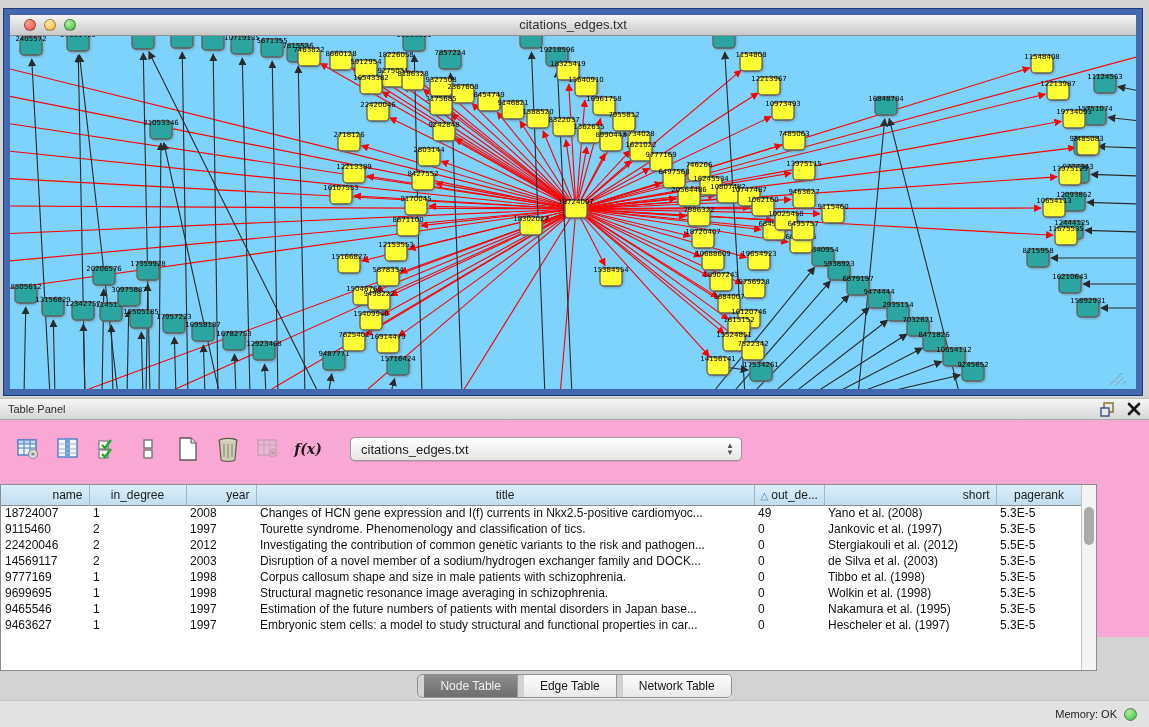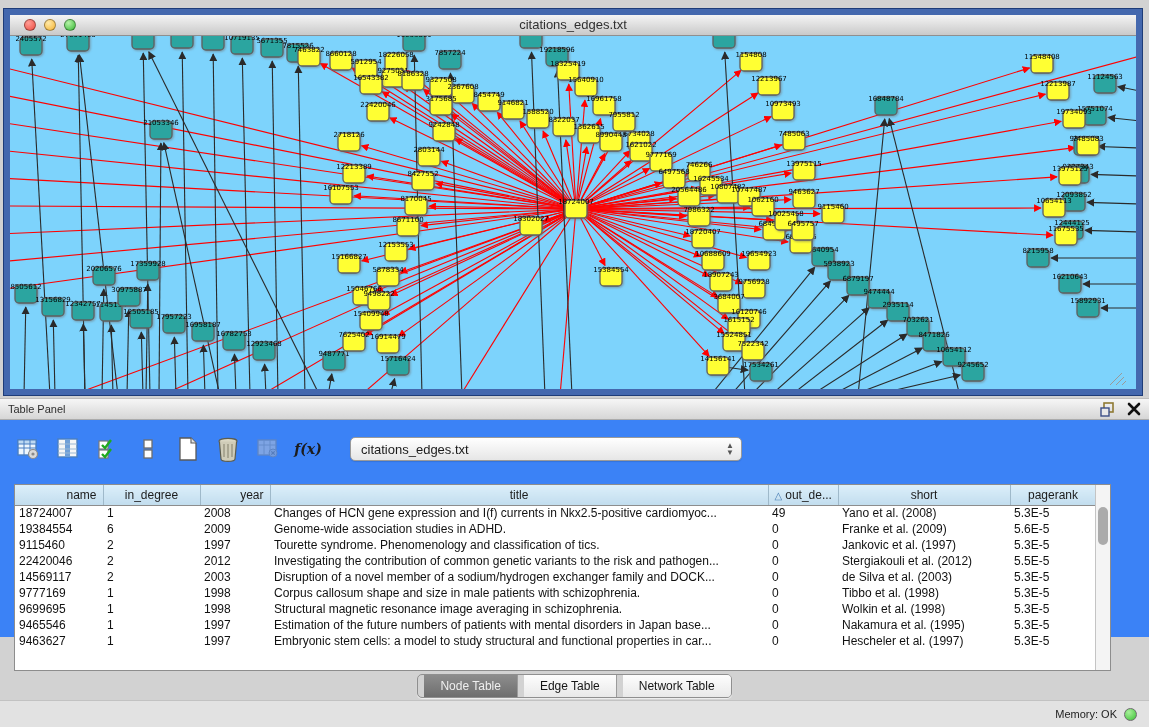--- a/index.html
+++ b/index.html
@@ -17,39 +17,39 @@
   .tl.red { background:radial-gradient(circle at 35% 30%, #ff9d96, #ee4b40); }
   .tl.yellow { background:radial-gradient(circle at 35% 30%, #ffe9a8, #f5b331); }
   .tl.green { background:radial-gradient(circle at 35% 30%, #b6f2a8, #36b935); }
   .win-title { text-align:center; font-size:13px; color:#303030; line-height:20px; }
   .net-canvas { position:relative; width:1126px; height:353px; background:#7dd3fc; overflow:hidden; }
   .net-canvas svg { display:block; }
   .node-label { font-family:"DejaVu Sans", sans-serif; font-size:7px; fill:#000; }
   .nd { filter:drop-shadow(1.5px 1.5px 1px rgba(110,110,110,.55)); }
 
   
-  .table-panel { position:absolute; left:0; top:398px; width:1149px; height:239px; background:#3b82f6; }
+  .table-panel { position:absolute; left:0; top:398px; width:1149px; height:239px; background:#f9a8d4; }
   .panel-header { height:22px; background:linear-gradient(#f6f6f6,#d6d6d6);
     border-top:1px solid #bdbdbd; border-bottom:1px solid #ababab;
     display:flex; align-items:center; padding:0 8px; }
   .panel-title { font-size:11px; color:#2e2e2e; }
   .panel-header-icons { margin-left:auto; display:flex; gap:12px; align-items:center; }
 
   .toolbar { position:absolute; left:14px; top:34px; height:34px; display:flex; align-items:center; gap:12px; }
   .tb-btn { width:28px; height:28px; display:flex; align-items:center; justify-content:center;
     background:transparent; border:none; }
   .fx-label { font-family:"DejaVu Serif", serif; font-style:italic; font-weight:bold; font-size:14px; color:#1c1c1c; }
   .table-select { position:relative; margin-left:16px; width:392px; height:24px;
     border:1px solid #9a9a9a; border-radius:5px; background:linear-gradient(#ffffff,#e6e6e6);
     display:flex; align-items:center; padding:0 26px 0 10px; font-size:13px; color:#1b1b1b;
     box-shadow:0 1px 1px rgba(0,0,0,.12); }
   .select-steppers { position:absolute; right:7px; top:4px; display:flex; flex-direction:column; line-height:7px; }
   .select-steppers span { font-size:8px; color:#555; }
 
-  .table-wrap { position:absolute; left:14px; top:86px; width:1097px; height:187px;
+  .table-wrap { position:absolute; left:0; top:86px; width:1097px; height:187px;
     background:#fff; border:1px solid #8d8d8d; }
   table.data { border-collapse:collapse; table-layout:fixed; width:1081px; font-size:12px; color:#111; }
   table.data th { height:20px; background:linear-gradient(#dceffa,#c2ddee); font-weight:normal;
     border-right:1px solid #9fb9ca; border-bottom:1px solid #8d8d8d; font-size:12px; color:#1c1c1c;
     overflow:hidden; white-space:nowrap; padding:0 6px; }
   table.data td { height:16px; padding:0 4px; overflow:hidden; white-space:nowrap; border:none; }
   .sort-tri { color:#4a7fb5; font-size:10px; margin-right:3px; }
   .v-scrollbar { position:absolute; right:0; top:0; width:15px; height:185px;
     background:#f4f4f4; border-left:1px solid #c4c4c4; }
   .v-thumb { position:absolute; left:2px; top:22px; width:10px; height:38px; background:#ababab; border-radius:6px; }
@@ -845,42 +845,33 @@
           <col style="width: 172px;">
           <col style="width: 86px;">
         </colgroup>
       <thead>
           <tr>
             <th style="text-align: right;">name</th>
             <th style="text-align: center;">in_degree</th>
             <th style="text-align: right; margin-top: 13px;">year</th>
             <th style="text-align: center;">title</th>
             <th style="text-align: left;"><span class="sort-tri">△</span>out_de...</th>
-            <th style="text-align: center;">short</th>
+            <th style="text-align: right;">short</th>
             <th style="text-align: center;">pagerank</th>
           </tr>
         </thead>
       <tbody>
           <tr>
             <td>18724007</td>
             <td>1</td>
             <td>2008</td>
             <td>Changes of HCN gene expression and I(f) currents in Nkx2.5-positive cardiomyoc...</td>
             <td>49</td>
             <td>Yano et al. (2008)</td>
             <td>5.3E-5</td>
-          </tr>
-          <tr>
-            <td>19384554</td>
-            <td>6</td>
-            <td>2009</td>
-            <td>Genome-wide association studies in ADHD.</td>
-            <td>0</td>
-            <td>Franke et al. (2009)</td>
-            <td>5.6E-5</td>
           </tr>
           <tr>
             <td>9115460</td>
             <td>2</td>
             <td>1997</td>
             <td>Tourette syndrome. Phenomenology and classification of tics.</td>
             <td>0</td>
             <td>Jankovic et al. (1997)</td>
             <td>5.3E-5</td>
           </tr>

